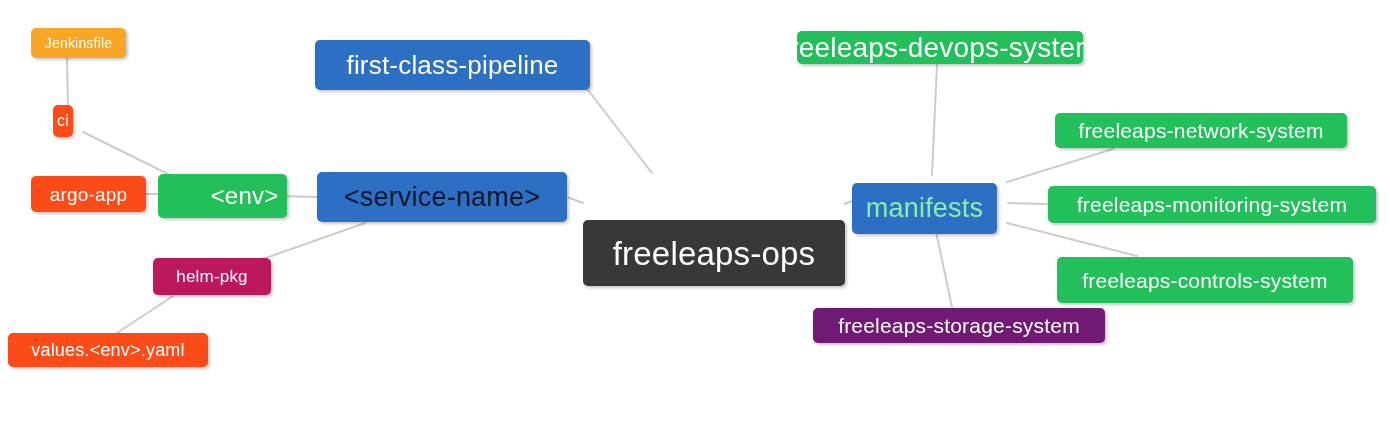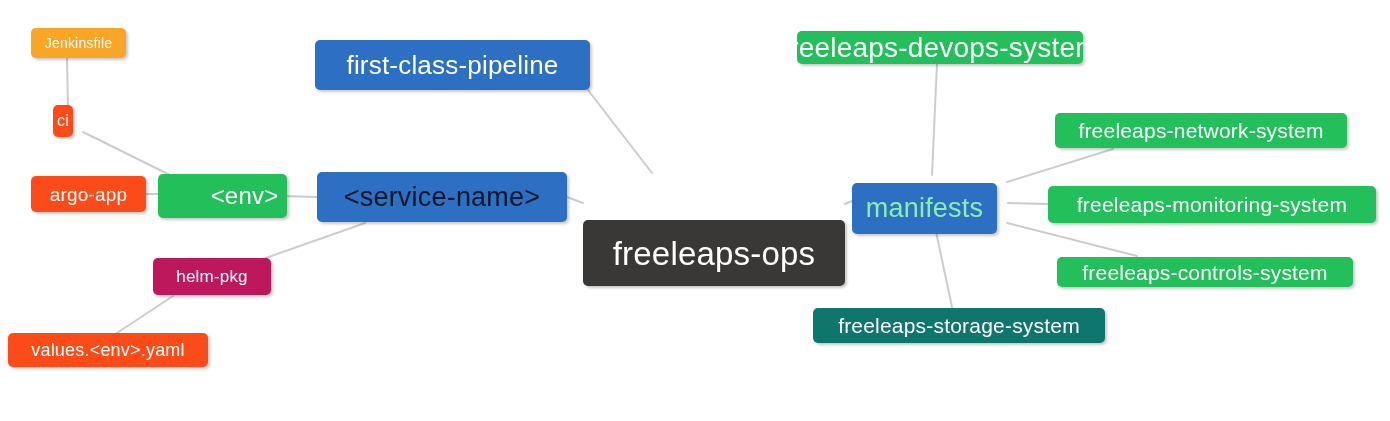--- a/index.html
+++ b/index.html
@@ -63,15 +63,15 @@
     <div class="node" style="left: 852px; top: 175px; width: 145px; height: 51px; font-size: 27px; background: rgb(45, 111, 194); color: #86efac; margin-top: 8px;">manifests</div>
     <div class="node" style="left: 158px; top: 174px; width: 85px; height: 44px; font-size: 24px; background: rgb(34, 191, 91); color: rgb(255, 255, 255); padding-left: 44px;">&lt;env&gt;</div>
     <div class="node" style="left: 147px; top: 258px; width: 118px; height: 37px; font-size: 17px; background: #be185d; color: rgb(255, 255, 255); margin-left: 6px;">helm-pkg</div>
     <div class="node" style="left: 20px; top: 28px; width: 95px; height: 30px; font-size: 14px; background: rgb(249, 165, 38); color: rgb(255, 255, 255); margin-left: 11px;">Jenkinsfile</div>
     <div class="node" style="left: 53px; top: 105px; width: 20px; height: 32px; font-size: 16px; background: rgb(251, 75, 24); color: rgb(255, 255, 255);">ci</div>
     <div class="node" style="left: 31px; top: 176px; width: 115px; height: 36px; font-size: 19px; background: rgb(251, 75, 24); color: rgb(255, 255, 255);">argo-app</div>
     <div class="node" style="left: 8px; top: 333px; width: 200px; height: 34px; font-size: 18px; background: rgb(251, 75, 24); color: rgb(255, 255, 255);">values.&lt;env&gt;.yaml</div>
     <div class="node" style="left: 797px; top: 31px; width: 286px; height: 33px; font-size: 28px; background: rgb(34, 191, 91); color: rgb(255, 255, 255);">freeleaps-devops-system</div>
     <div class="node" style="left: 1048px; top: 186px; width: 328px; height: 37px; font-size: 21px; background: rgb(34, 191, 91); color: rgb(255, 255, 255);">freeleaps-monitoring-system</div>
     <div class="node" style="left: 1055px; top: 113px; width: 292px; height: 35px; font-size: 21px; background: rgb(34, 191, 91); color: rgb(255, 255, 255);">freeleaps-network-system</div>
-    <div class="node" style="left: 1057px; top: 257px; width: 296px; height: 30px; font-size: 21px; background: rgb(34, 191, 91); color: rgb(255, 255, 255);">freeleaps-controls-system</div>
-    <div class="node" style="left: 813px; top: 308px; width: 292px; height: 35px; font-size: 21px; background: #0f766e; color: rgb(255, 255, 255);">freeleaps-storage-system</div>
+    <div class="node" style="left: 1057px; top: 257px; width: 296px; height: 46px; font-size: 21px; background: rgb(34, 191, 91); color: rgb(255, 255, 255);">freeleaps-controls-system</div>
+    <div class="node" style="left: 813px; top: 308px; width: 292px; height: 35px; font-size: 21px; background: #701a75; color: rgb(255, 255, 255);">freeleaps-storage-system</div>
   </div>
 
 </body></html>

